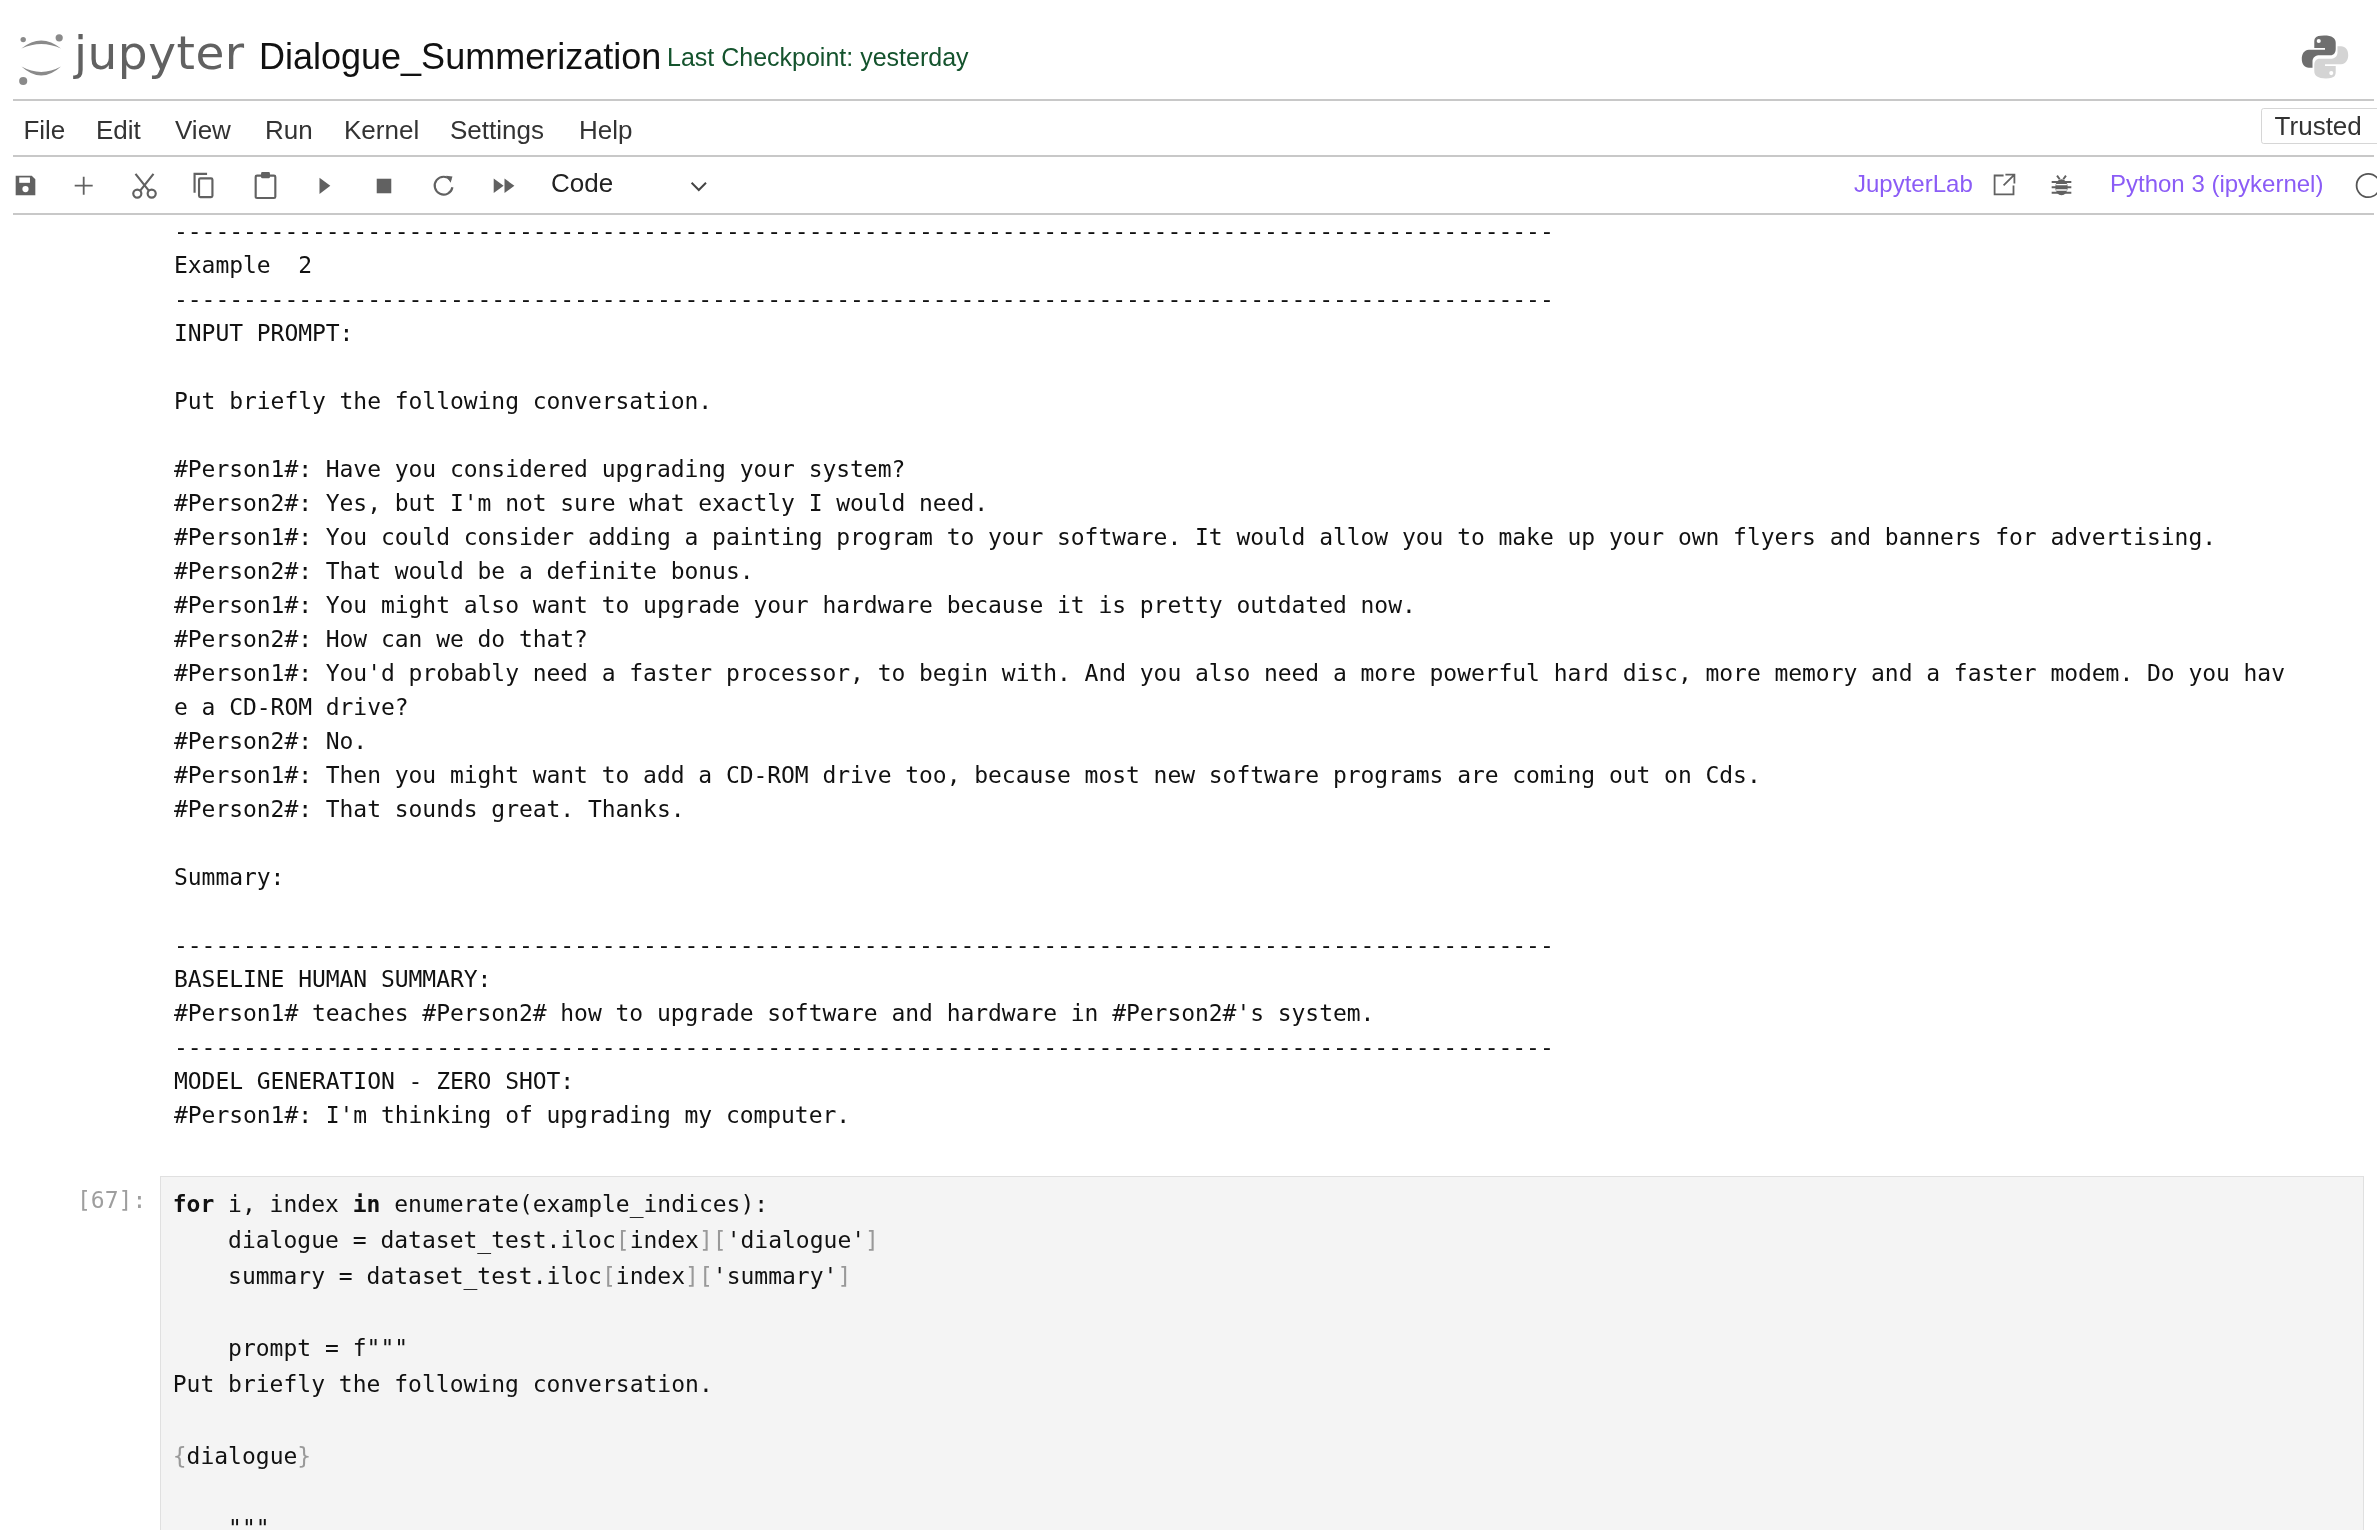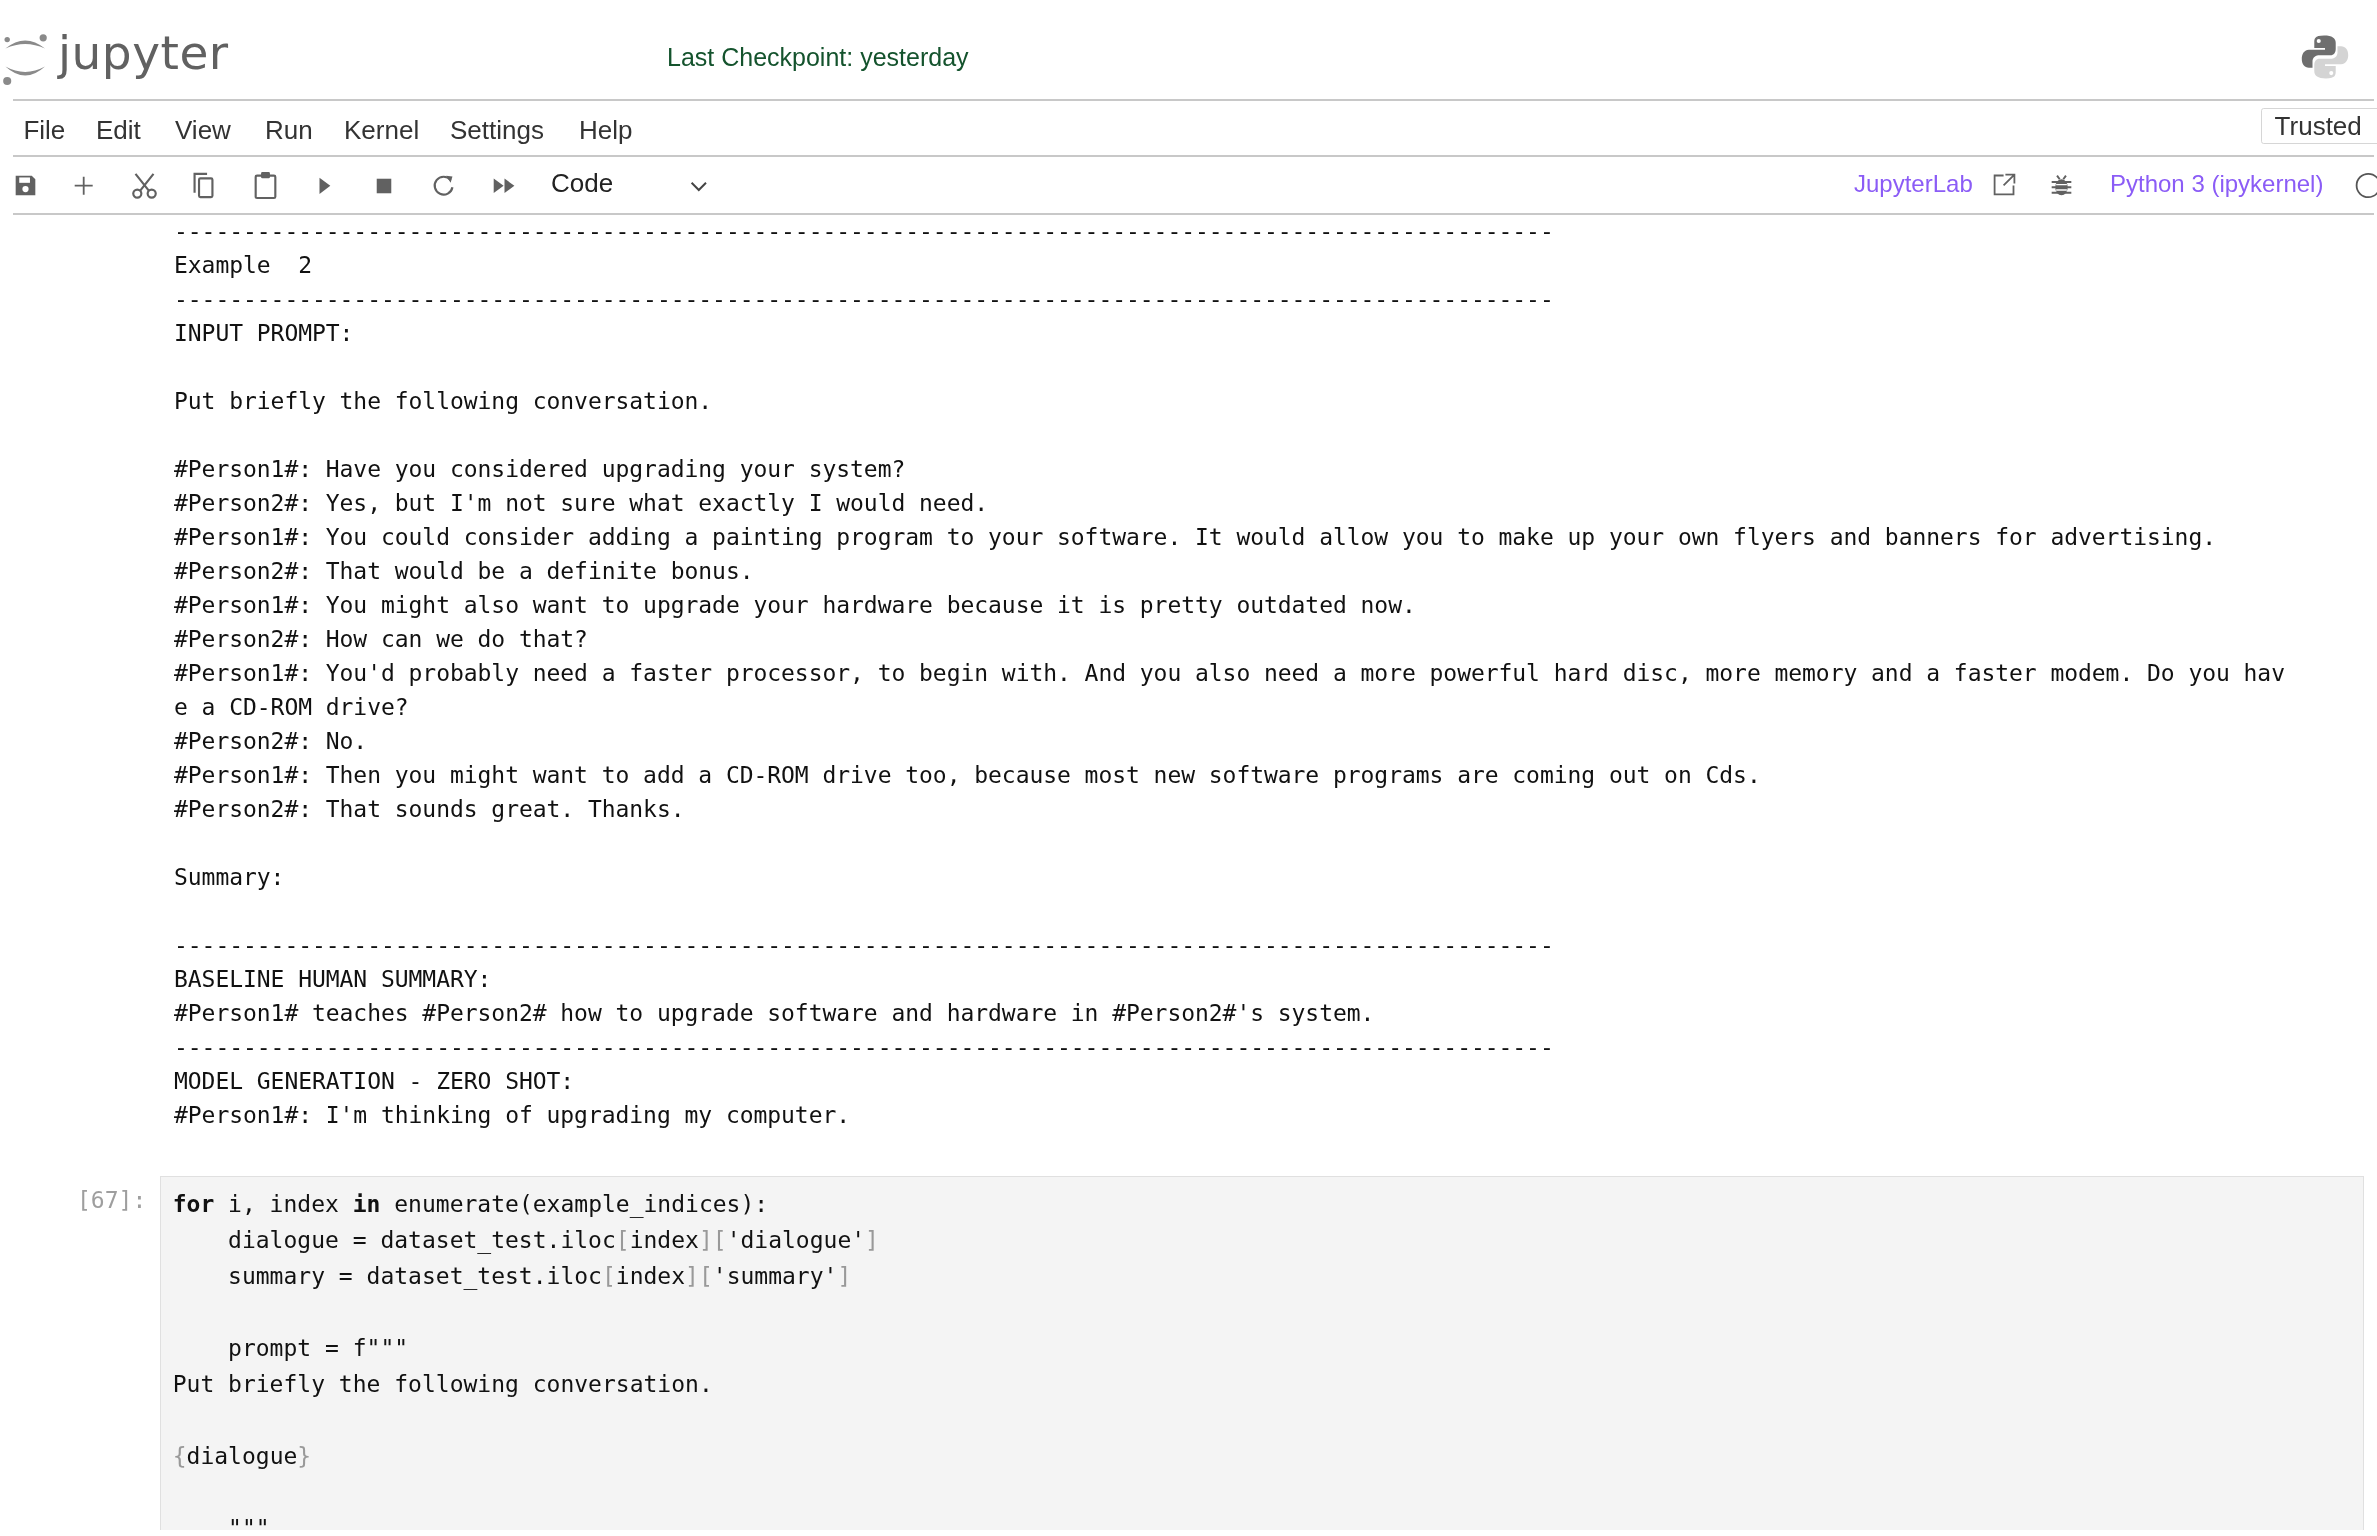--- a/index.html
+++ b/index.html
@@ -2,21 +2,21 @@
 <html style="font-size:14.4px"><head>
 <meta charset="utf-8">
 <style>
   html, body { margin: 0; padding: 0; }
   body {
     width: 2377px; height: 1536px; overflow: hidden; background: #ffffff;
     font-family: "Liberation Sans", "DejaVu Sans", sans-serif; color: #222;
     position: relative;
   }
   .hdr { position: absolute; left: 0; top: 0; width: 2377px; height: 99px; }
-  .logo { position: absolute; left: 0; top: 27px; width: 216px; height: 63px; }
+  .logo { position: absolute; left: 16px; top: 27px; width: 216px; height: 63px; }
   .logo-text { position: absolute; left: 58px; top: -1.8px; font-size: 47px; color: #616161; letter-spacing: 0.5px; font-family: "DejaVu Sans", sans-serif; }
   .nb-title { position: absolute; left: 259px; top: 36px; font-size: 36px; color: #111; }
   .checkpoint { position: absolute; left: 667px; top: 43px; font-size: 25px; color: #14532d; }
   .py-logo { position: absolute; left: 2300px; top: 32px; width: 50px; height: 50px; }
   .hline { position: absolute; left: 12.6px; width: 2361px; height: 1.8px; background: #c8c8c8; }
   .menubar { position: absolute; left: 0; top: 101px; height: 54px; width: 2064px; }
   .menu-item { position: absolute; top: 14.4px; font-size: 26px; color: #333; cursor: pointer; }
   .trusted { position: absolute; left: 2261px; top: 108px; height: 36px; width: 126px; border: 0.9px solid #d6d6d6; border-radius: 2.7px; box-sizing: border-box; font-size: 26px; color: #333; padding: 1.8px 0 0 12.6px; overflow: hidden; }
   .toolbar { position: absolute; left: 0; top: 157px; height: 44px; width: 2377px; }
   .tb-icon { position: absolute; top: 12.6px; width: 32px; height: 32px; display: flex; align-items: center; justify-content: center; cursor: pointer; }
@@ -41,20 +41,21 @@
   <div class="logo">
     <svg width="54" height="63" viewBox="0 0 60 70" style="position:absolute;left:0;top:0;">
       <path d="M6 24 Q28 6 50 24 Q28 14 6 24 Z" fill="#8a8a8a"></path>
       <path d="M6 44 Q28 64 50 44 Q28 56 6 44 Z" fill="#8a8a8a"></path>
       <circle cx="8" cy="14" r="3" fill="#8a8a8a"></circle>
       <circle cx="48" cy="12" r="4" fill="#8a8a8a"></circle>
       <circle cx="8" cy="60" r="4.5" fill="#8a8a8a"></circle>
     </svg>
     <span class="logo-text">jupyter</span>
   </div>
+  <span class="nb-title">Dialogue_Summerization</span>
   <span class="checkpoint">Last Checkpoint: yesterday</span>
   <svg class="py-logo" viewBox="0 0 56 56">
     <path d="M27 4 C16 4 16 8 16 12 L16 18 L28 18 L28 20 L10 20 C4 20 2 26 2 30 C2 36 5 40 10 40 L14 40 L14 33 C14 28 18 26 22 26 L34 26 C38 26 40 23 40 19 L40 12 C40 7 36 4 27 4 Z" fill="#6e6e6e"></path>
     <circle cx="21" cy="10" r="2.3" fill="#ffffff"></circle>
     <path d="M29 52 C40 52 40 48 40 44 L40 38 L28 38 L28 36 L46 36 C52 36 54 30 54 26 C54 20 51 16 46 16 L42 16 L42 23 C42 28 38 30 34 30 L22 30 C18 30 16 33 16 37 L16 44 C16 49 20 52 29 52 Z" fill="#d4d4d4"></path>
     <circle cx="35" cy="46" r="2.3" fill="#ffffff"></circle>
   </svg>
 </div>
 <div class="hline" style="top:99px;"></div>
 

